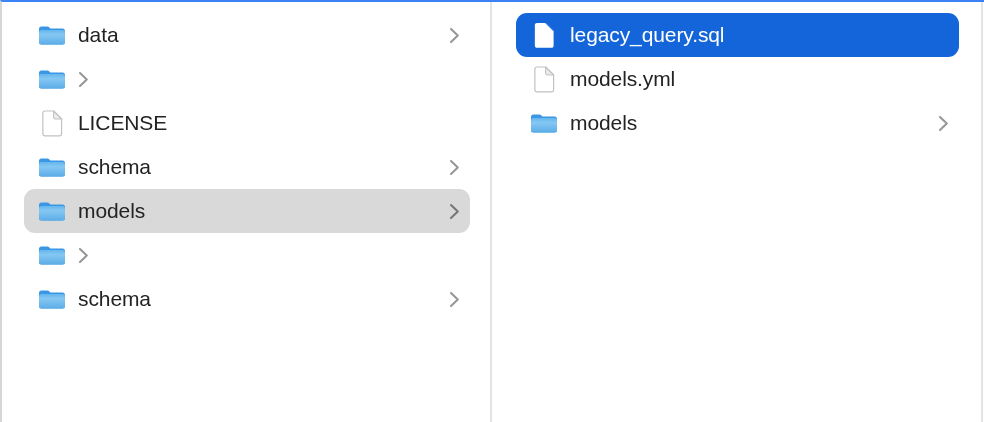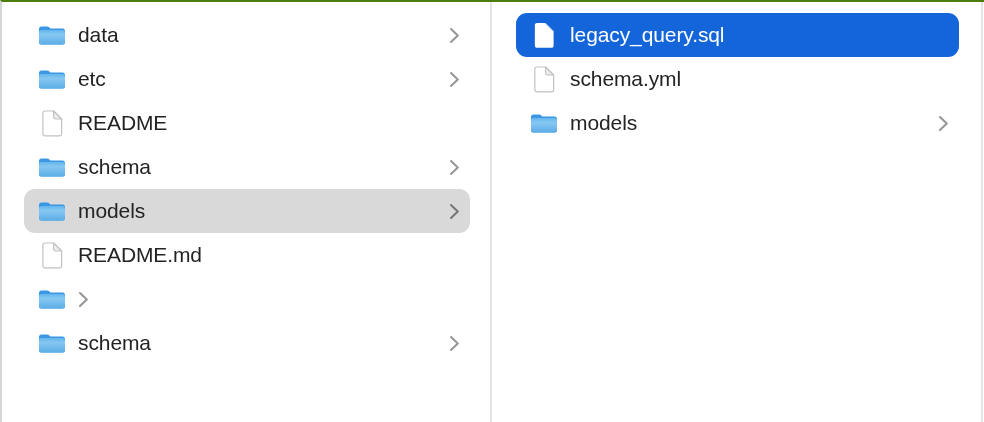--- a/index.html
+++ b/index.html
@@ -7,21 +7,21 @@
     padding: 0;
     background: #ffffff;
     font-family: "Liberation Sans", sans-serif;
   }
   .finder {
     position: relative;
     width: 984px;
     height: 422px;
     background: #ffffff;
     box-sizing: border-box;
-    border-top: 2px solid #4d7c0f;
+    border-top: 2px solid #3b82f6;
     border-left: 2px solid #d6d6d6;
     overflow: hidden;
   }
   .column {
     position: absolute;
     top: 0;
     bottom: 0;
     padding-top: 11px;
     box-sizing: border-box;
   }
@@ -106,35 +106,34 @@
               <linearGradient id="fg" x1="0" y1="0" x2="0" y2="1">
                 <stop offset="0" stop-color="#66b6ec"></stop>
                 <stop offset="0.32" stop-color="#85c7f2"></stop>
                 <stop offset="1" stop-color="#5cade7"></stop>
               </linearGradient>
             </defs>
             <path d="M1 4.8 C1 3.5 2 2.5 3.3 2.5 h6.2 c0.6 0 1.2 0.23 1.6 0.64 l1.3 1.26 h12.3 c1.3 0 2.3 1 2.3 2.3 v11.5 c0 1.3 -1 2.3 -2.3 2.3 H3.3 C2 20.5 1 19.5 1 18.2 z" fill="#3b97e3"></path>
             <rect x="1" y="6.1" width="26" height="14.4" rx="2.2" fill="url(#fg)"></rect>
           </svg>
         </span>
-        <span class="label">etc</span>
         <span class="chevron">
           <svg width="11" height="17" viewBox="0 0 11 17">
             <path d="M2 2 L8.8 8.5 L2 15" fill="none" stroke="currentColor" stroke-width="2.1" stroke-linecap="round" stroke-linejoin="round"></path>
           </svg>
         </span>
       </div>
       <div class="row">
         <span class="icon">
           <svg width="21" height="27" viewBox="0 0 21 27">
             <path d="M3 1 h8.6 l8 8 v14.7 c0 1.2 -0.95 2.15 -2.15 2.15 H3 c-1.2 0 -2.15 -0.95 -2.15 -2.15 V3.15 C0.85 1.95 1.8 1 3 1 z" fill="#ffffff" stroke="#c2c2c2" stroke-width="1.2" stroke-linejoin="round"></path>
             <path d="M11.6 1 L19.6 9 H13.75 c-1.2 0 -2.15 -0.95 -2.15 -2.15 z" fill="#ececec" stroke="#c2c2c2" stroke-width="1.1" stroke-linejoin="round"></path>
           </svg>
         </span>
-        <span class="label">README</span>
+        <span class="label">LICENSE</span>
       </div>
       <div class="row">
         <span class="icon">
           <svg width="28" height="23" viewBox="0 0 28 23">
             <defs>
               <linearGradient id="fg" x1="0" y1="0" x2="0" y2="1">
                 <stop offset="0" stop-color="#66b6ec"></stop>
                 <stop offset="0.32" stop-color="#85c7f2"></stop>
                 <stop offset="1" stop-color="#5cade7"></stop>
               </linearGradient>
@@ -163,29 +162,20 @@
             <path d="M1 4.8 C1 3.5 2 2.5 3.3 2.5 h6.2 c0.6 0 1.2 0.23 1.6 0.64 l1.3 1.26 h12.3 c1.3 0 2.3 1 2.3 2.3 v11.5 c0 1.3 -1 2.3 -2.3 2.3 H3.3 C2 20.5 1 19.5 1 18.2 z" fill="#3b97e3"></path>
             <rect x="1" y="6.1" width="26" height="14.4" rx="2.2" fill="url(#fg)"></rect>
           </svg>
         </span>
         <span class="label">models</span>
         <span class="chevron">
           <svg width="11" height="17" viewBox="0 0 11 17">
             <path d="M2 2 L8.8 8.5 L2 15" fill="none" stroke="currentColor" stroke-width="2.1" stroke-linecap="round" stroke-linejoin="round"></path>
           </svg>
         </span>
-      </div>
-      <div class="row">
-        <span class="icon">
-          <svg width="21" height="27" viewBox="0 0 21 27">
-            <path d="M3 1 h8.6 l8 8 v14.7 c0 1.2 -0.95 2.15 -2.15 2.15 H3 c-1.2 0 -2.15 -0.95 -2.15 -2.15 V3.15 C0.85 1.95 1.8 1 3 1 z" fill="#ffffff" stroke="#c2c2c2" stroke-width="1.2" stroke-linejoin="round"></path>
-            <path d="M11.6 1 L19.6 9 H13.75 c-1.2 0 -2.15 -0.95 -2.15 -2.15 z" fill="#ececec" stroke="#c2c2c2" stroke-width="1.1" stroke-linejoin="round"></path>
-          </svg>
-        </span>
-        <span class="label">README.md</span>
       </div>
       <div class="row">
         <span class="icon">
           <svg width="28" height="23" viewBox="0 0 28 23">
             <defs>
               <linearGradient id="fg" x1="0" y1="0" x2="0" y2="1">
                 <stop offset="0" stop-color="#66b6ec"></stop>
                 <stop offset="0.32" stop-color="#85c7f2"></stop>
                 <stop offset="1" stop-color="#5cade7"></stop>
               </linearGradient>
@@ -234,21 +224,21 @@
         </span>
         <span class="label">legacy_query.sql</span>
       </div>
       <div class="row">
         <span class="icon">
           <svg width="21" height="27" viewBox="0 0 21 27">
             <path d="M3 1 h8.6 l8 8 v14.7 c0 1.2 -0.95 2.15 -2.15 2.15 H3 c-1.2 0 -2.15 -0.95 -2.15 -2.15 V3.15 C0.85 1.95 1.8 1 3 1 z" fill="#ffffff" stroke="#c2c2c2" stroke-width="1.2" stroke-linejoin="round"></path>
             <path d="M11.6 1 L19.6 9 H13.75 c-1.2 0 -2.15 -0.95 -2.15 -2.15 z" fill="#ececec" stroke="#c2c2c2" stroke-width="1.1" stroke-linejoin="round"></path>
           </svg>
         </span>
-        <span class="label">schema.yml</span>
+        <span class="label">models.yml</span>
       </div>
       <div class="row">
         <span class="icon">
           <svg width="28" height="23" viewBox="0 0 28 23">
             <defs>
               <linearGradient id="fg" x1="0" y1="0" x2="0" y2="1">
                 <stop offset="0" stop-color="#66b6ec"></stop>
                 <stop offset="0.32" stop-color="#85c7f2"></stop>
                 <stop offset="1" stop-color="#5cade7"></stop>
               </linearGradient>

